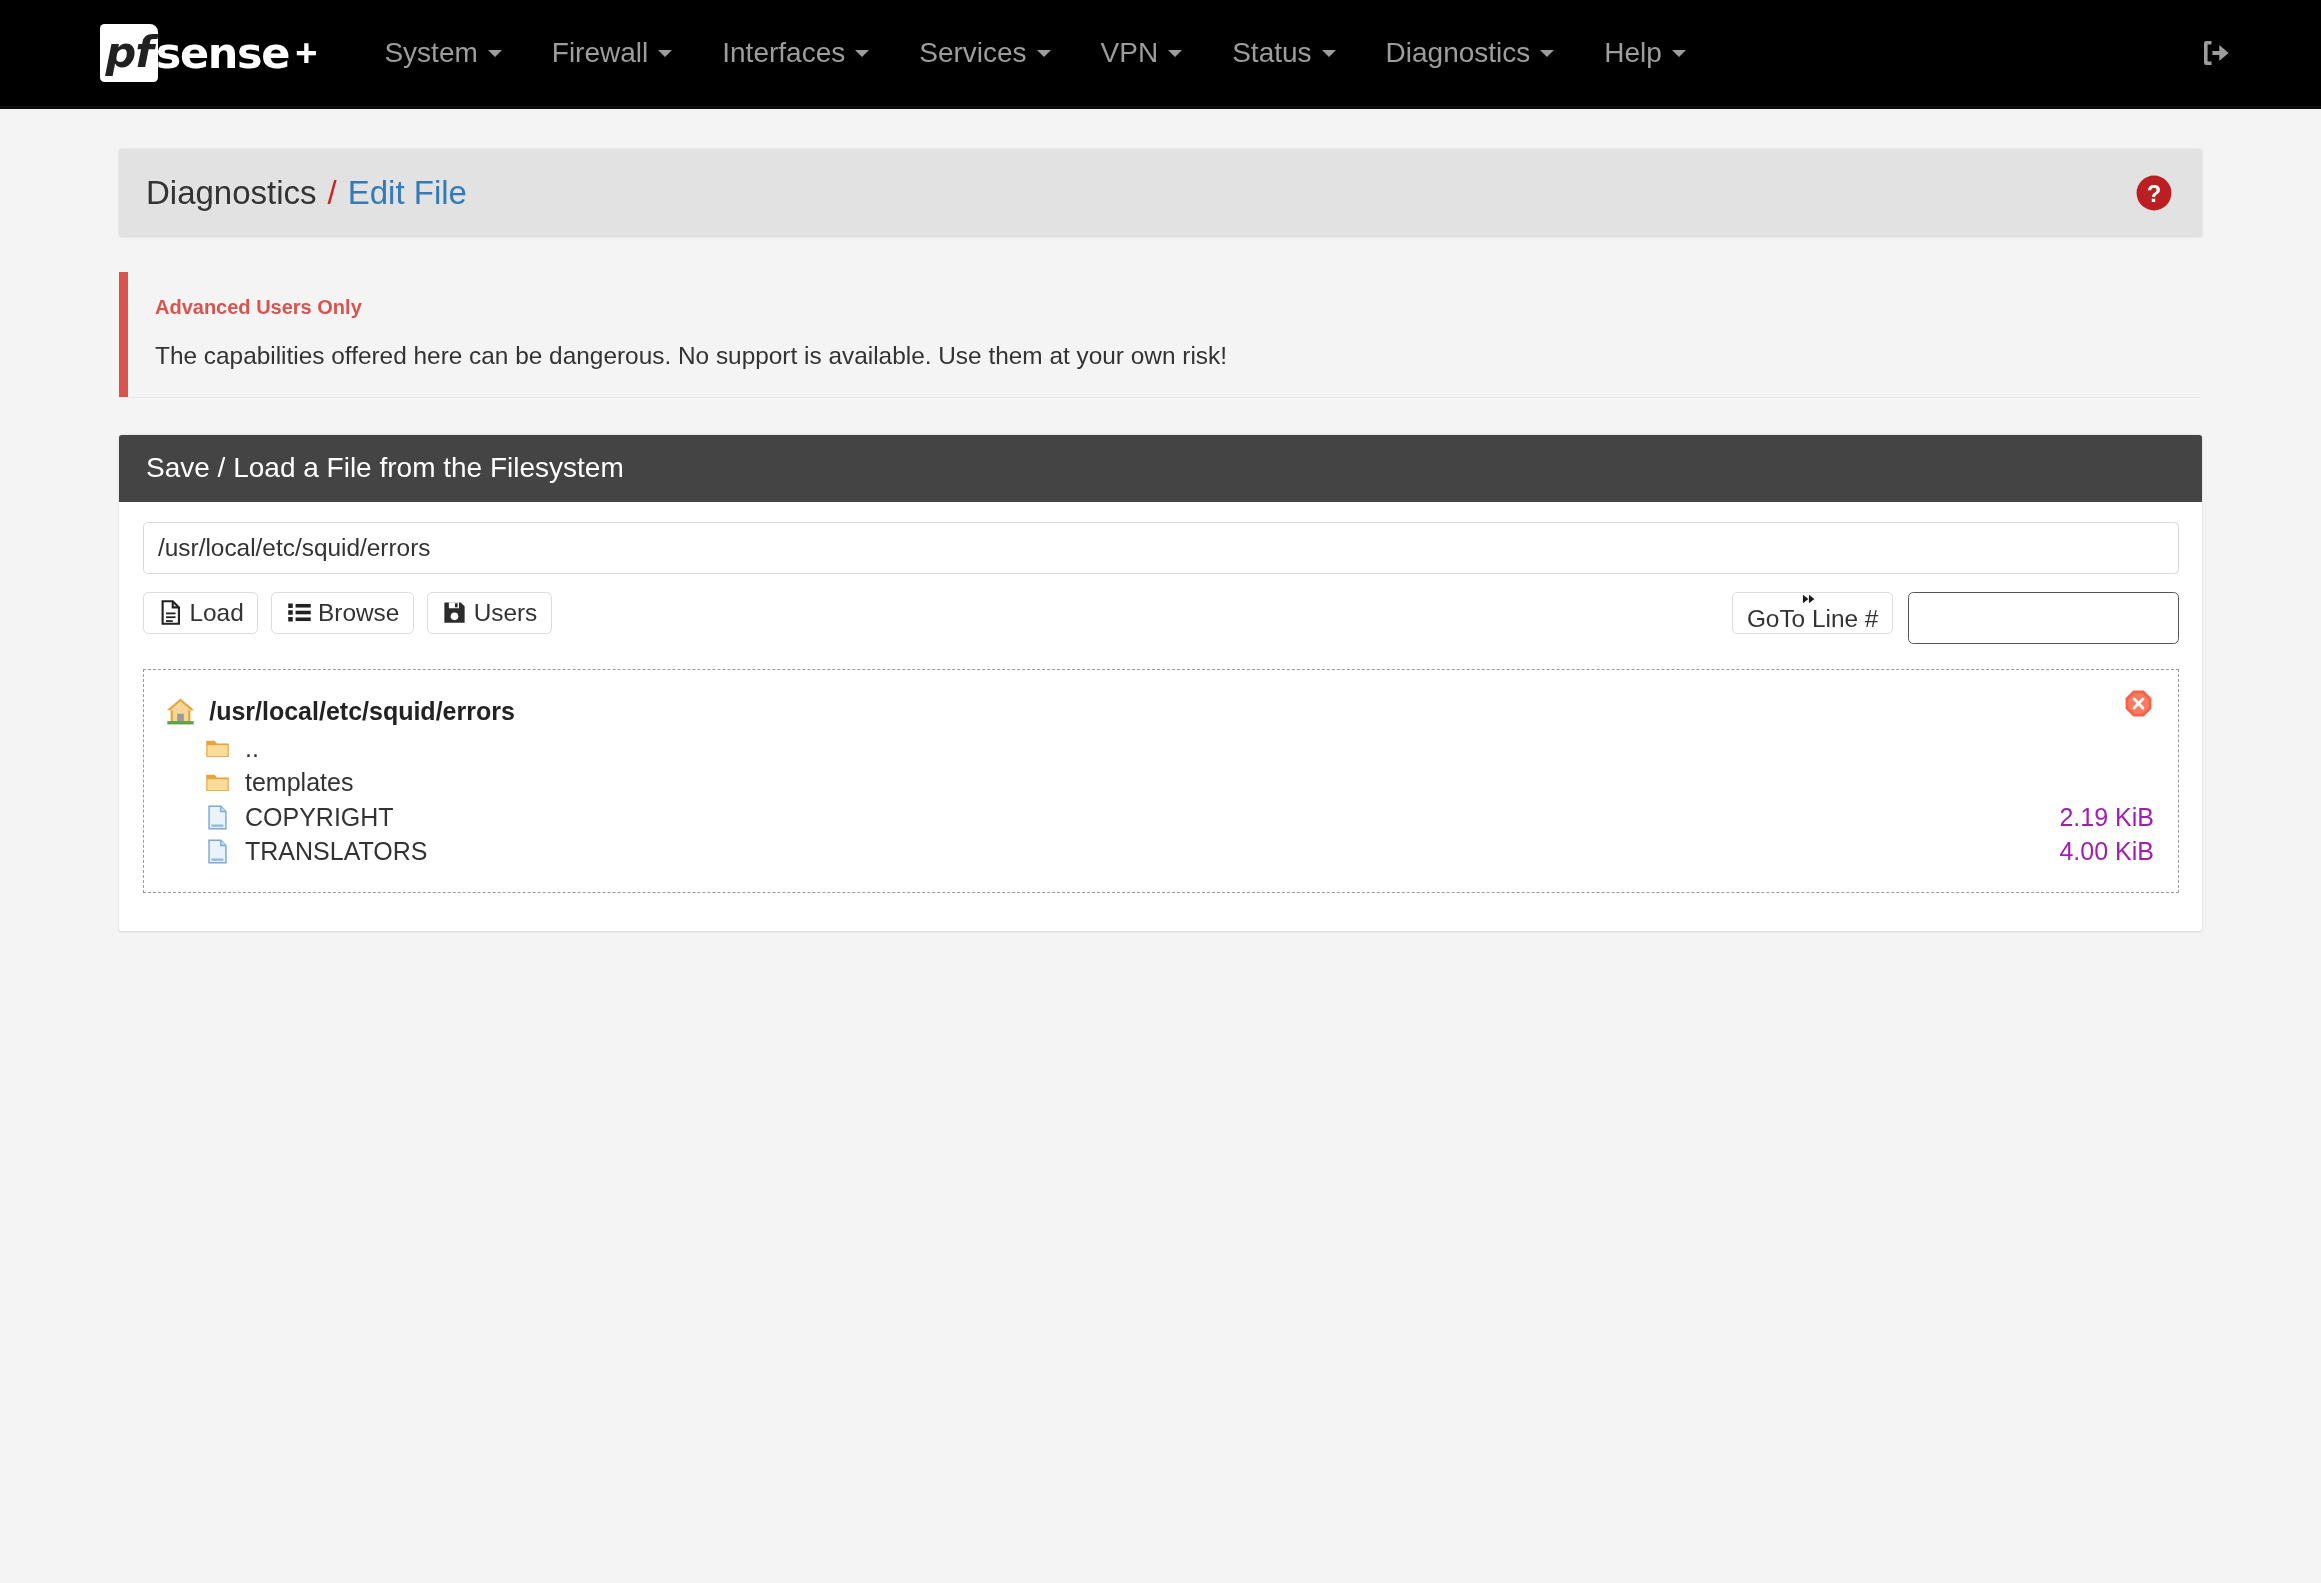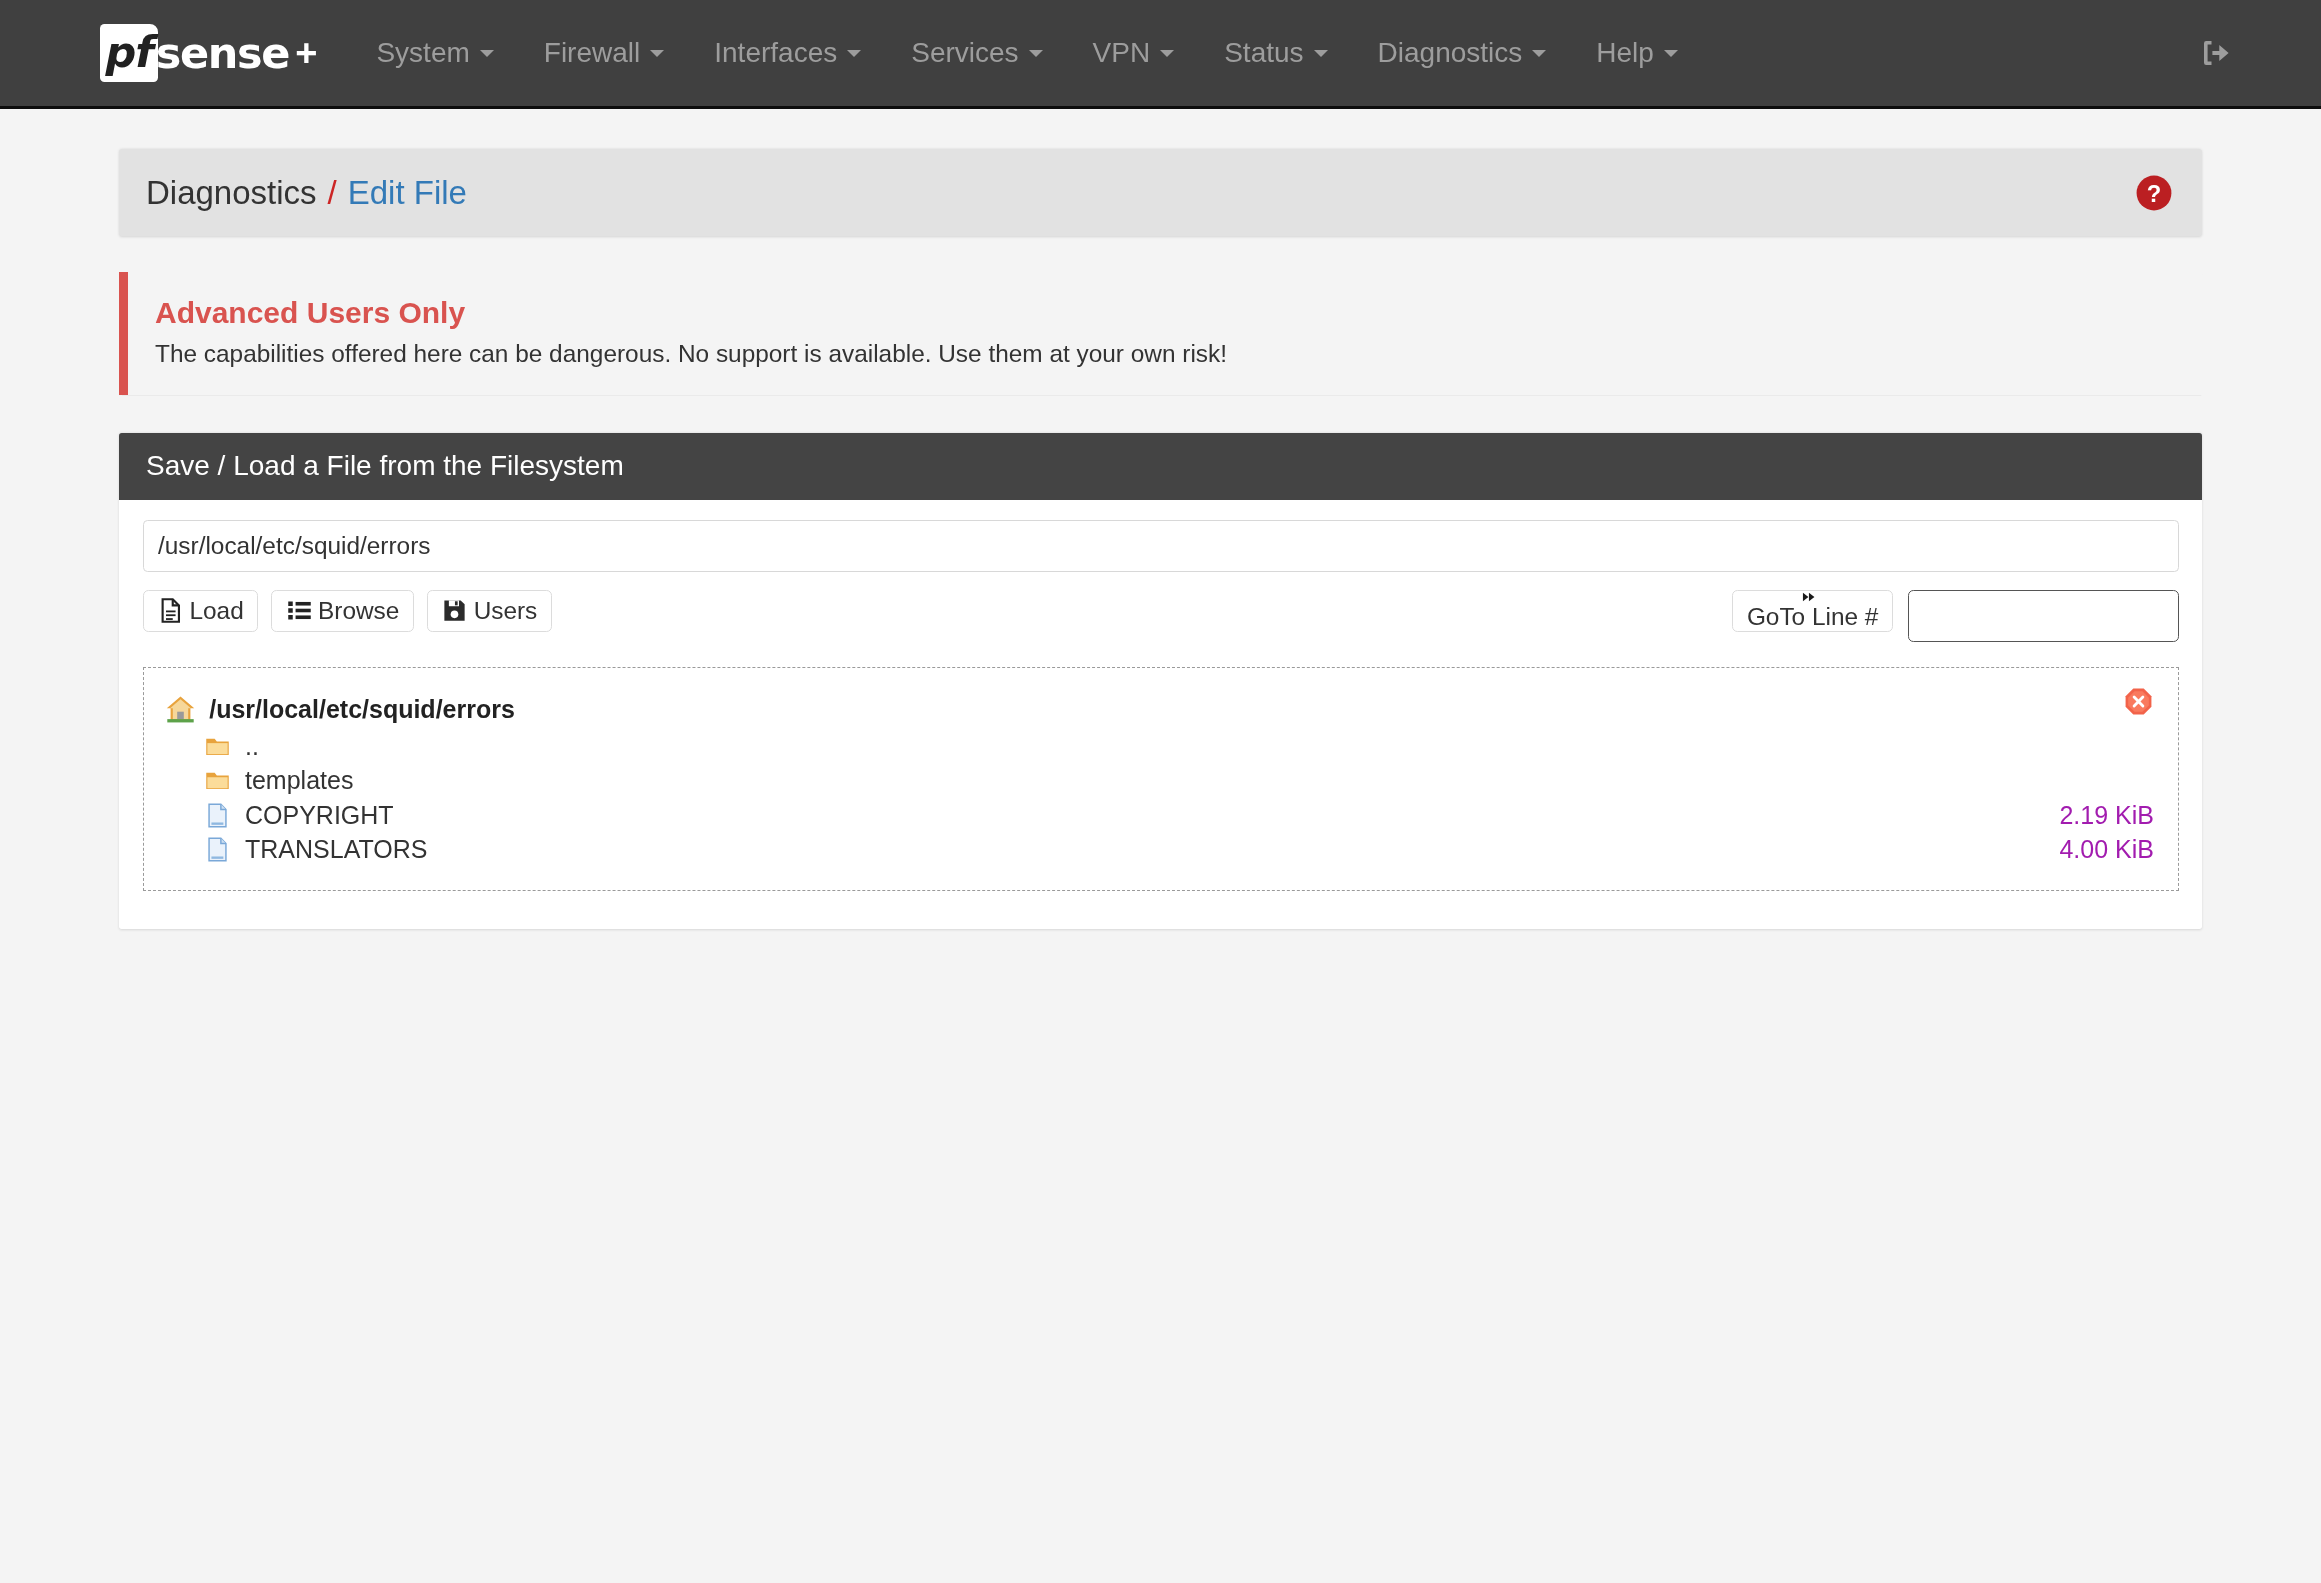--- a/index.html
+++ b/index.html
@@ -8,25 +8,26 @@
     width: 2321px; height: 1583px;
     background: #f4f4f4;
     font-family: "Liberation Sans", sans-serif;
     -webkit-font-smoothing: antialiased;
   }
 
   
   .navbar {
     position: relative;
     height: 109px;
-    background: #404040;
+    background: #000000;
     display: flex;
     align-items: center;
     padding: 0 0 0 100px;
     border-bottom: 3.6px solid #0d0d0d;
+    gap: 8px;
   }
   .brand {
     display: flex;
     align-items: center;
     height: 100%;
     margin-right: 34px;
     cursor: pointer;
   }
   .logo-mark {
     display: inline-flex;
@@ -132,23 +133,23 @@
   
   .alert {
     margin-top: 36px;
     background: #f4f4f4;
     border-left: 9px solid #d9534f;
     padding: 23.5px 27px 27px 27px;
     box-shadow: 0 0.9px 0.9px rgba(0,0,0,0.04);
   }
   .alert-title {
     color: #d9534f;
-    font-size: 30px;
+    font-size: 20px;
     font-weight: bold;
-    margin-bottom: 10px;
+    margin-bottom: 23px;
   }
   .alert-text {
     color: #333333;
     font-size: 24.4px;
   }
 
   
   .panel {
     margin-top: 38px;
     background: #ffffff;

